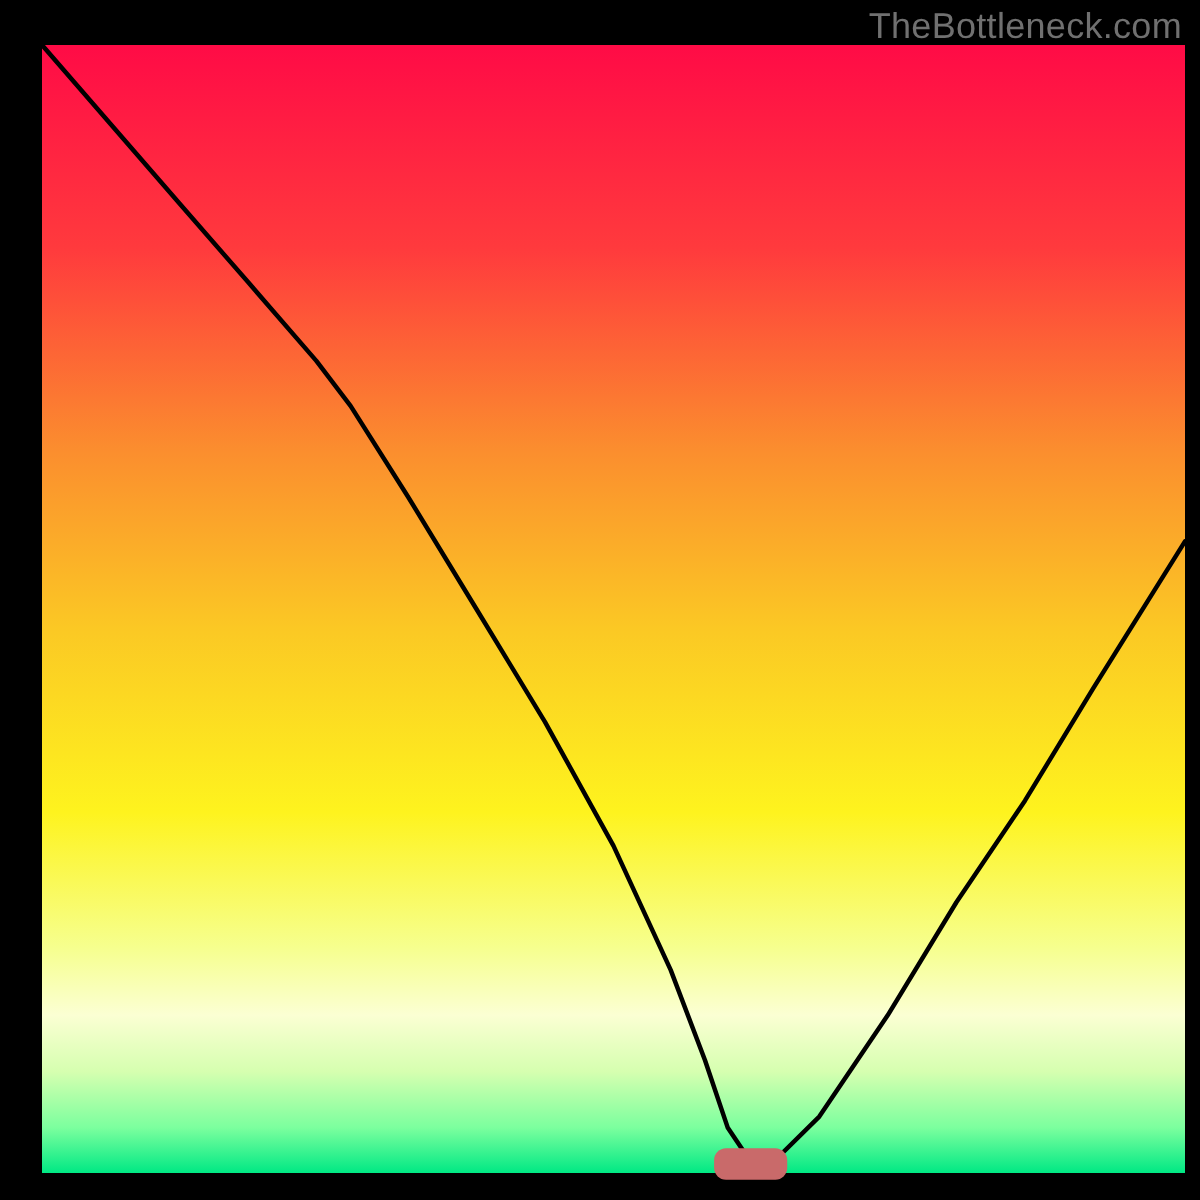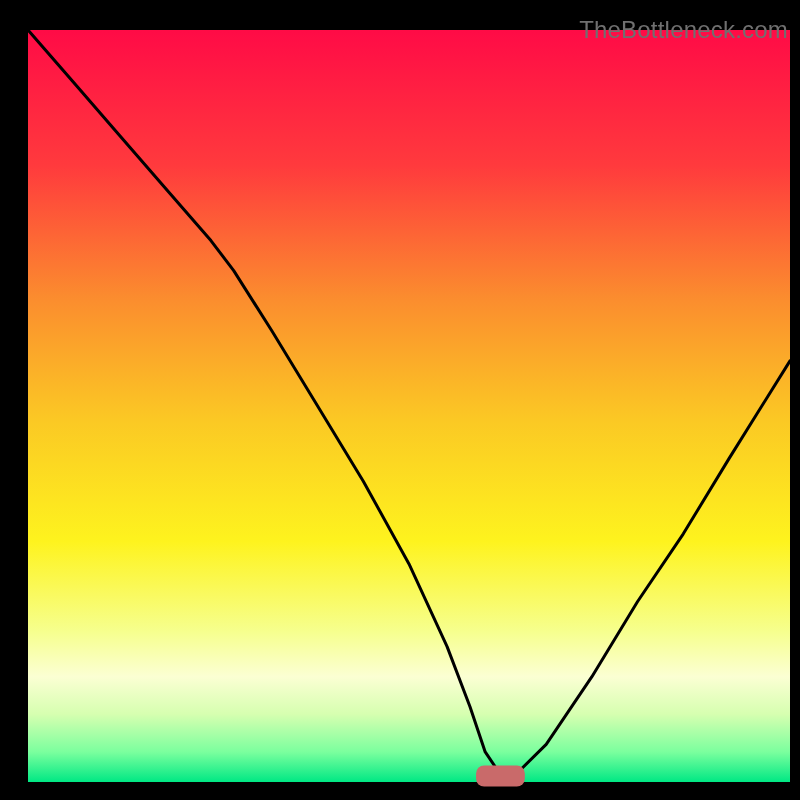--- a/index.html
+++ b/index.html
@@ -11,21 +11,21 @@
     overflow: hidden;
   }
   .frame {
     position: relative;
     width: 800px;
     height: 800px;
     background: #000;
   }
   .watermark {
     position: absolute;
-    top: 16px;
+    top: 4px;
     right: 12px;
     color: #707070;
     font-family: Arial, Helvetica, sans-serif;
     font-size: 24px;
     letter-spacing: 0.2px;
     z-index: 50;
   }
   svg.chart {
     position: absolute;
     left: 0;

